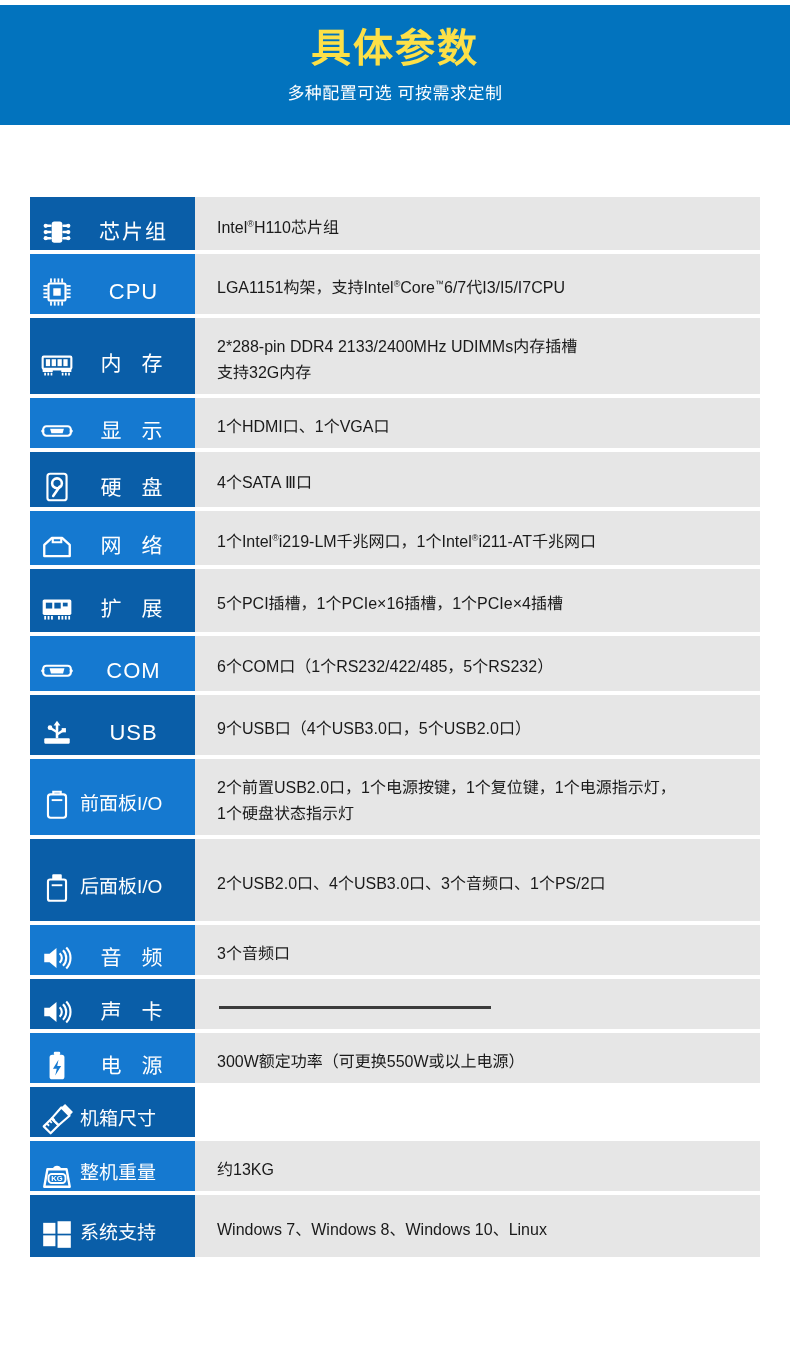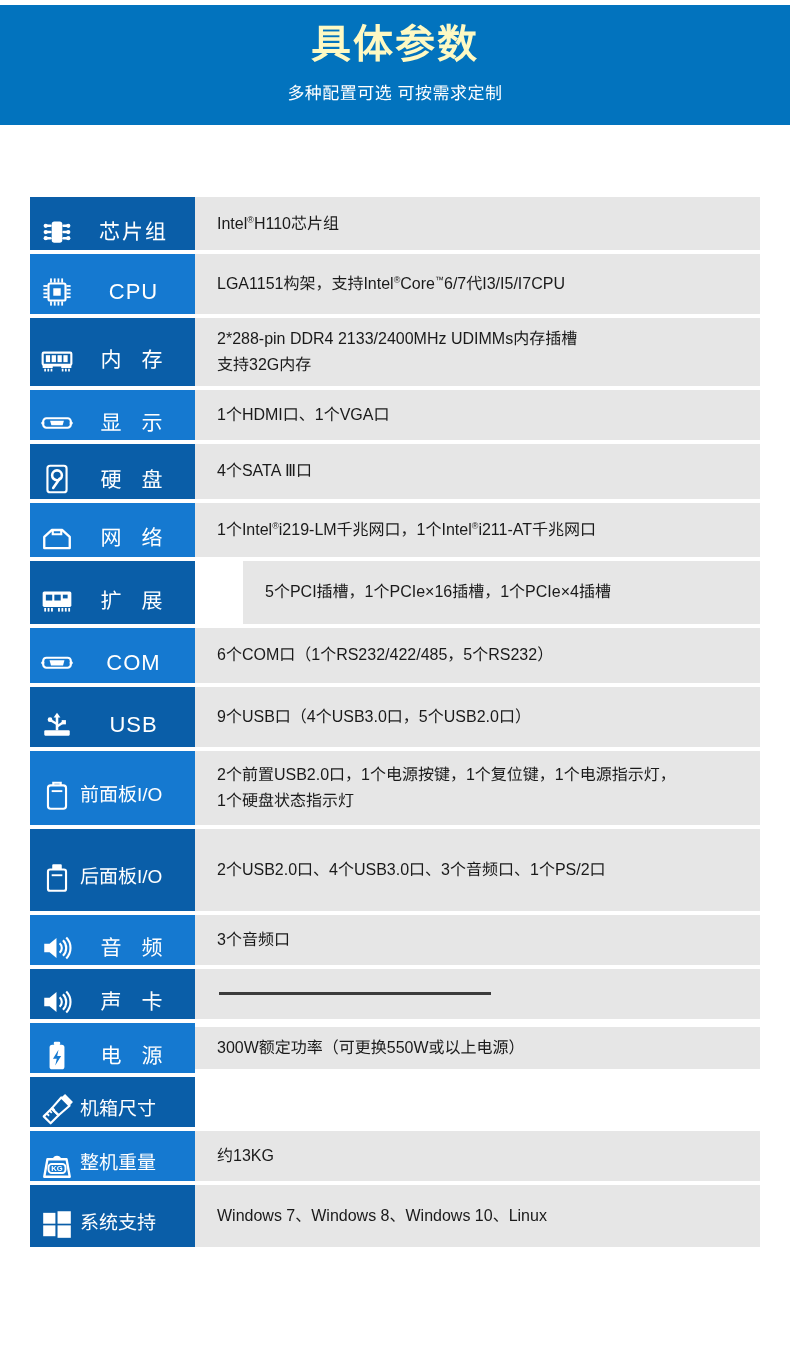--- a/index.html
+++ b/index.html
@@ -29,22 +29,21 @@
     flex-direction:column;
     align-items:center;
     justify-content:center;
     color:#ffffff;
   }
   .banner-title {
     font-size:40px;
     font-weight:700;
     letter-spacing:2px;
     line-height:1.1;
-    color:#fef9c3;
-    font-family:Liberation Mono, monospace;
+    color:#fde047;
   }
   .banner-sub {
     margin-top:9px;
     font-size:17px;
     font-weight:400;
     letter-spacing:0.5px;
     color:#ffffff;
   }
 
   
@@ -95,21 +94,21 @@
   .spec-label .txt.sp3 { letter-spacing:2px; text-align:center; }
   .spec-label .txt.tight { letter-spacing:0px; text-align:left; font-size:19px; }
   .spec-label .txt.lat { letter-spacing:1px; text-align:center; font-size:22px; }
 
   .spec-value {
     flex:1 1 auto;
     background:#e6e6e6;
     display:flex;
     flex-direction:column;
     justify-content:center;
-    padding:8px 14px 8px 22px;
+    padding:16px 14px 8px 22px;
     color:#1a1a1a;
     font-size:16px;
     line-height:1.62;
   }
   .spec-value .ln { white-space:nowrap; }
   .spec-value sup { font-size:9px; vertical-align:super; line-height:0; }
 
   .dash-rule {
     width:272px;
     height:3px;
@@ -117,21 +116,21 @@
     margin-left:2px;
   }
 
   
   .h-chipset   { min-height:53px; }
   .h-cpu       { min-height:60px; }
   .h-mem       { min-height:65px; }
   .h-display   { min-height:48px; }
   .h-disk      { min-height:55px; }
   .h-net       { min-height:54px; }
-  .h-exp       { min-height:63px;gap:48px; }
+  .h-exp       { min-height:63px; }
   .h-com       { min-height:55px;border-radius:16px; }
   .h-usb       { min-height:60px; }
   .h-fio       { min-height:74px; }
   .h-rio       { min-height:82px; }
   .h-audio     { min-height:47px; }
   .h-sound     { min-height:48px;border-radius:8px; }
   .h-power     { min-height:50px;align-items:center; }
   .h-size      { min-height:50px;border-radius:8px; }
   .h-weight    { min-height:49px; }
   .h-os        { min-height:62px; }

